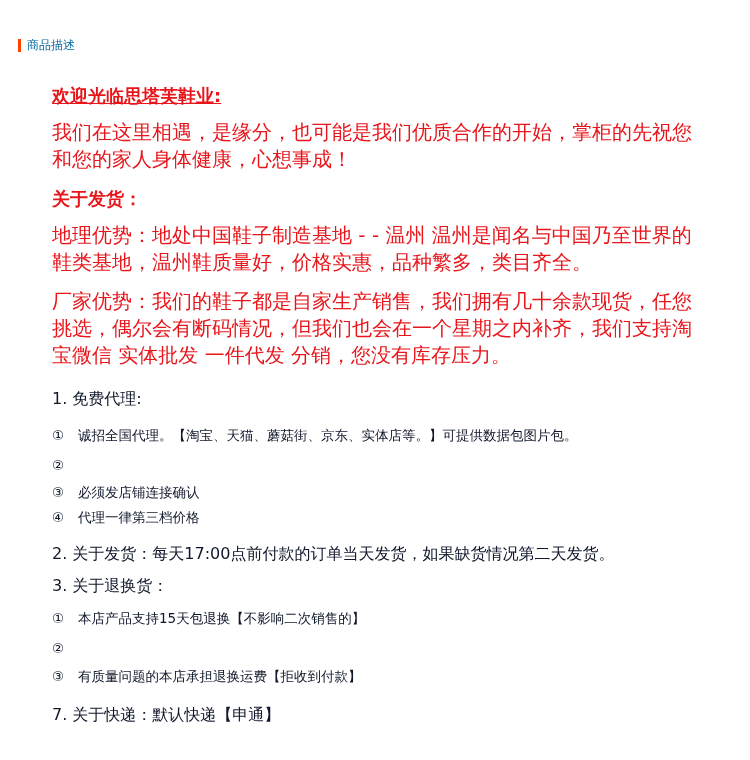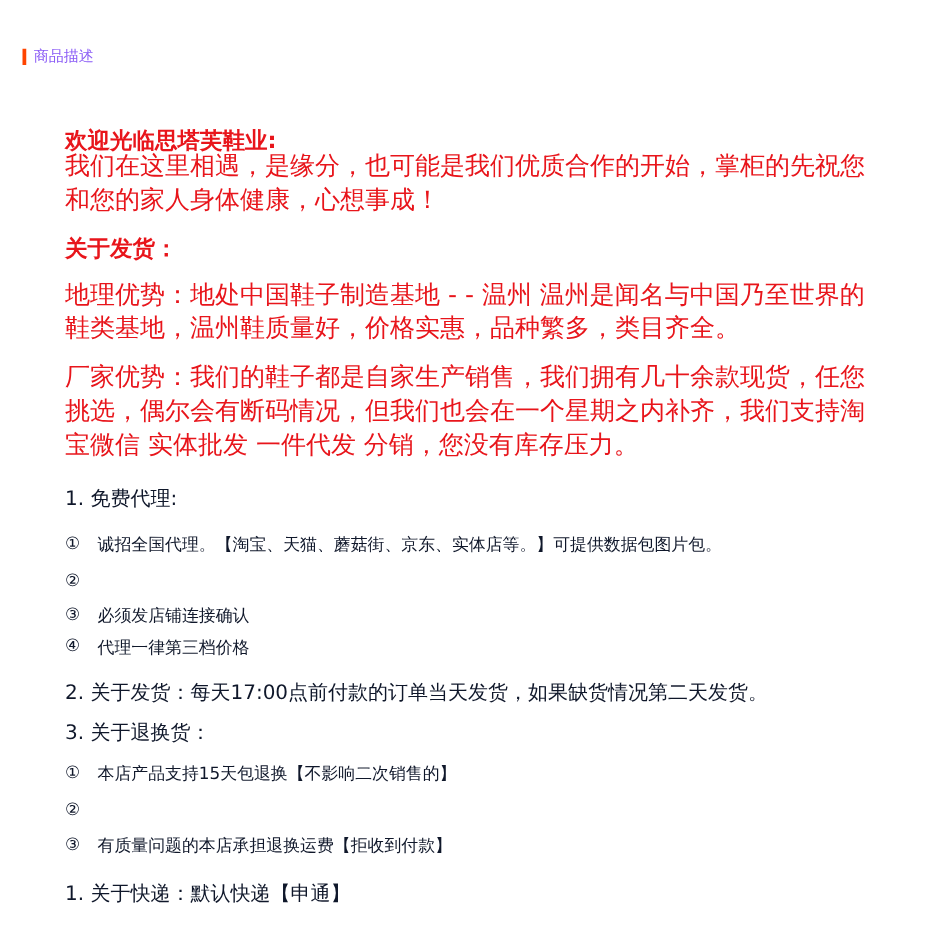--- a/index.html
+++ b/index.html
@@ -1,36 +1,36 @@
 <!DOCTYPE html>
 <html><head>
 <meta charset="utf-8">
 <style>
   html, body { margin:0; padding:0; background:#ffffff; }
   body { width:750px; height:760px; position:relative; overflow:hidden; font-family:"DejaVu Sans", sans-serif; }
   .hdr { position:absolute; left:18px; top:38px; height:14px; display:flex; align-items:center; }
   .hdr .bar { width:3px; height:13px; background:#ff4400; margin-right:6px; }
-  .hdr .t { font-size:12px; color:#8b5cf6; }
+  .hdr .t { font-size:12px; color:#0369a1; }
   .red { color:#e8151b; position:absolute; left:52px; }
   .h1 { font-size:18px; font-weight:bold; }
   .p { font-size:20px; line-height:27px; width:640px; }
   .blk { position:absolute; left:52px; color:#0f172a; }
   .num { font-size:16px; }
   .sub { font-size:13.5px; display:flex; }
   .sub .c { width:26px; }
 </style>
 </head>
 <body>
 
 <div class="hdr">
   <span class="bar"></span>
   <span class="t">商品描述</span>
 </div>
 
-<div class="red h1" style="top:100px;">欢迎光临思塔芙鞋业:</div>
+<div class="red h1" style="top:84px;text-decoration:underline;">欢迎光临思塔芙鞋业:</div>
 <div class="red p" style="top:119px;">我们在这里相遇，是缘分，也可能是我们优质合作的开始，掌柜的先祝您和您的家人身体健康，心想事成！</div>
 <div class="red h1" style="top:187px;">关于发货：</div>
 <div class="red p" style="top:222px;">地理优势：地处中国鞋子制造基地 - - 温州 温州是闻名与中国乃至世界的鞋类基地，温州鞋质量好，价格实惠，品种繁多，类目齐全。</div>
 <div class="red p" style="top:288px;">厂家优势：我们的鞋子都是自家生产销售，我们拥有几十余款现货，任您挑选，偶尔会有断码情况，但我们也会在一个星期之内补齐，我们支持淘宝微信 实体批发 一件代发 分销，您没有库存压力。</div>
 
 <div class="blk num" style="top:389px;">1. 免费代理:</div>
 <div class="blk sub" style="top:427px;">
     <span class="c">①</span>
     <span>诚招全国代理。【淘宝、天猫、蘑菇街、京东、实体店等。】可提供数据包图片包。</span>
   </div>
@@ -53,13 +53,13 @@
     <span>本店产品支持15天包退换【不影响二次销售的】</span>
   </div>
 <div class="blk sub" style="top:640px;">
     <span class="c">②</span>
   </div>
 <div class="blk sub" style="top:668px;">
     <span class="c">③</span>
     <span>有质量问题的本店承担退换运费【拒收到付款】</span>
   </div>
 
-<div class="blk num" style="top:705px;">1. 关于快递：默认快递【申通】</div>
+<div class="blk num" style="top:705px;">7. 关于快递：默认快递【申通】</div>
 
 </body></html>

